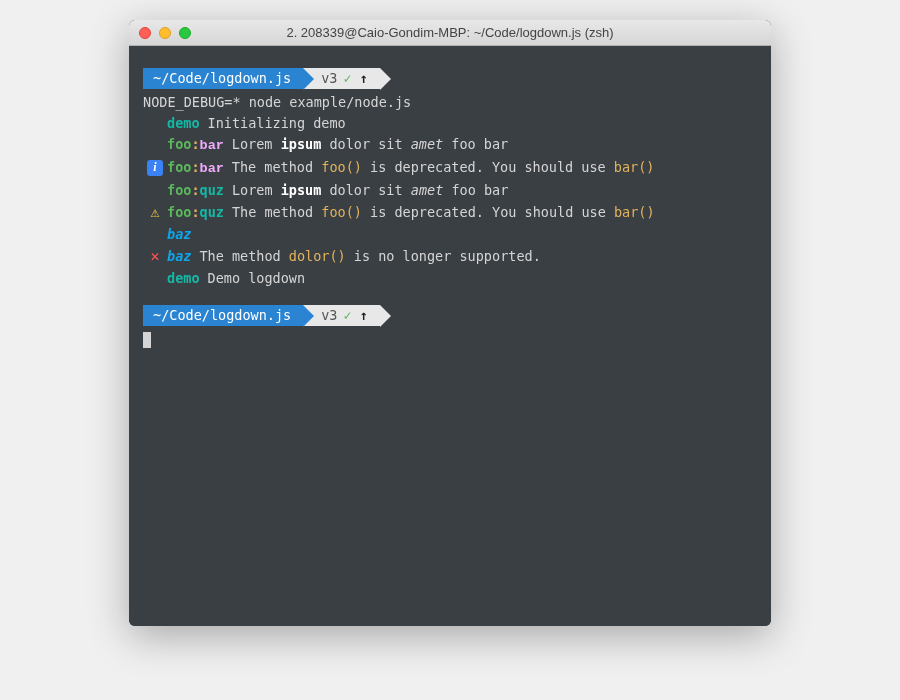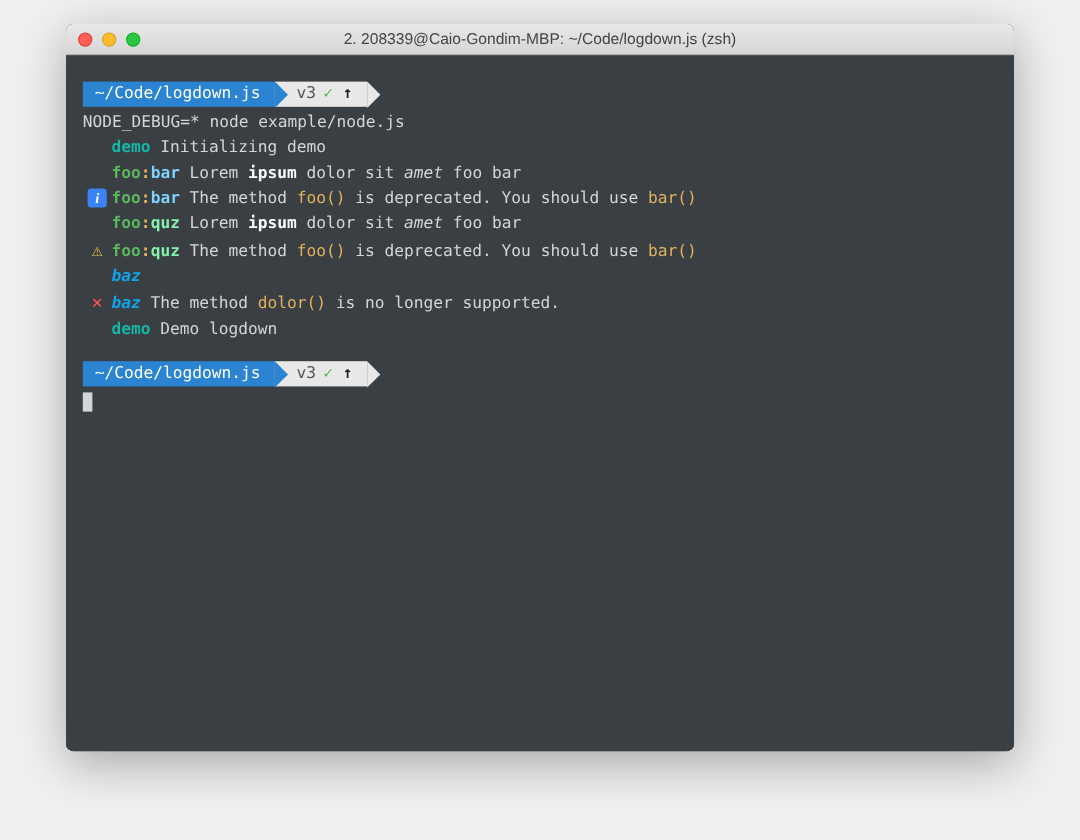--- a/index.html
+++ b/index.html
@@ -4,21 +4,21 @@
 <style>
   * { margin: 0; padding: 0; box-sizing: border-box; }
   body {
     width: 900px; height: 700px;
     background: #f0f0f0;
     font-family: -apple-system, BlinkMacSystemFont, sans-serif;
     display: flex; align-items: flex-start; justify-content: center;
     padding-top: 20px;
   }
   .window {
-    width: 790px;
+    width: 642px;
     border-radius: 6px;
     box-shadow: 0 10px 40px rgba(0,0,0,0.3);
     overflow: hidden;
     background: #3a3f44;
   }
   .titlebar {
     height: 26px;
     background: linear-gradient(#e8e8e8, #d6d6d6);
     display: flex; align-items: center;
     padding: 0 10px;
@@ -59,22 +59,22 @@
   }
   .check { color: #5cb85c; margin-left: 6px; }
   .arrow-up { color: #222; margin-left: 8px; font-weight: bold; }
   .cmd-line { color: #d5d5d5; }
   .log-line { display: flex; align-items: baseline; }
   .gutter { width: 24px; flex-shrink: 0; text-align: center; }
   .tag { margin-right: 8px; font-weight: normal; }
   .tag-demo { color: #14b8a6; font-weight: bold; }
   .tag-foo { color: #5cb85c; font-weight: bold; }
   .tag-colon { color: #e2b35a; font-weight: bold; }
-  .tag-bar { color: #7dd3fc; font-weight: bold; }
-  .tag-quz { color: #86efac; font-weight: bold; }
+  .tag-bar { color: #f0abfc; font-weight: bold; font-family: Liberation Mono, monospace; }
+  .tag-quz { color: #14b8a6; font-weight: bold; }
   .tag-baz { color: #0ea5e9; font-weight: bold; font-style: italic; }
   .msg b { font-weight: bold; color: #fff; margin-top: 40px; }
   .msg i { font-style: italic; }
   .code-y { color: #e2b35a; }
   .emoji-info {
     display: inline-flex; width: 16px; height: 16px; background: #3b82f6;
     border-radius: 3px; color: #fff; font-size: 12px; font-weight: bold;
     align-items: center; justify-content: center; font-family: Georgia, serif;
     font-style: italic; vertical-align: middle;
   }

